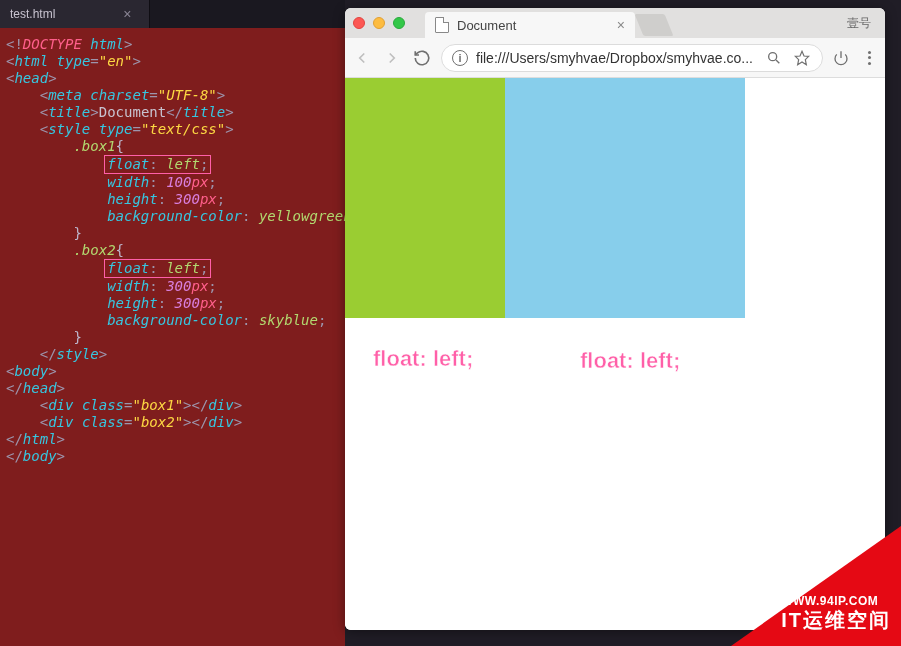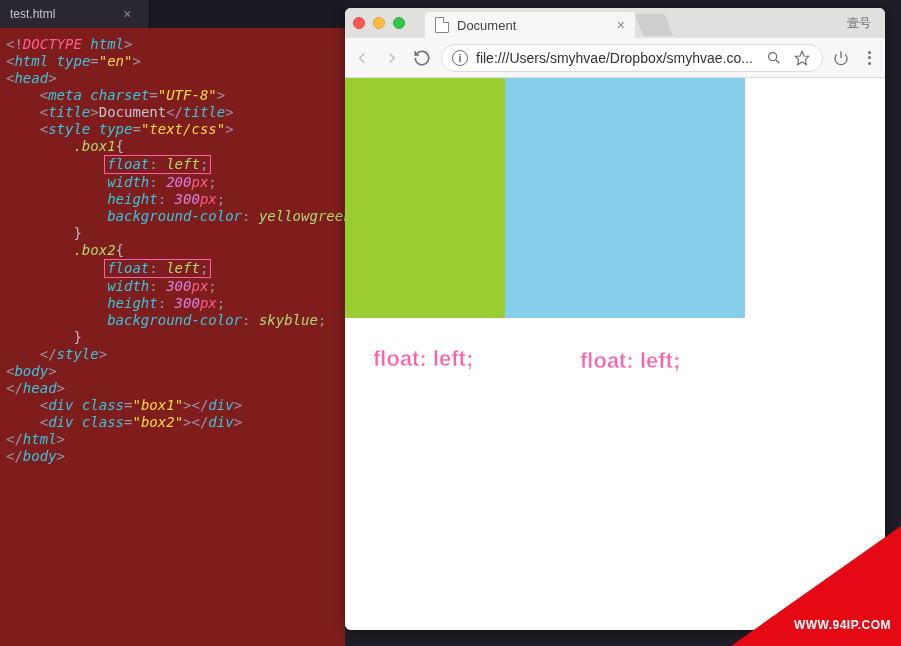--- a/index.html
+++ b/index.html
@@ -342,21 +342,21 @@
 
   <div class="code-area">
 <div class="code-line"><span class="c-punct">&lt;!</span><span class="c-doctype">DOCTYPE</span><span class="c-text"> </span><span class="c-attr">html</span><span class="c-punct">&gt;</span></div>
 <div class="code-line"><span class="c-punct">&lt;</span><span class="c-tag">html</span><span class="c-text"> </span><span class="c-attr">type</span><span class="c-eq">=</span><span class="c-str">"en"</span><span class="c-punct">&gt;</span></div>
 <div class="code-line"><span class="c-punct">&lt;</span><span class="c-tag">head</span><span class="c-punct">&gt;</span></div>
 <div class="code-line">    <span class="c-punct">&lt;</span><span class="c-tag">meta</span><span class="c-text"> </span><span class="c-attr">charset</span><span class="c-eq">=</span><span class="c-str">"UTF-8"</span><span class="c-punct">&gt;</span></div>
 <div class="code-line">    <span class="c-punct">&lt;</span><span class="c-tag">title</span><span class="c-punct">&gt;</span><span class="c-text">Document</span><span class="c-punct">&lt;/</span><span class="c-tag">title</span><span class="c-punct">&gt;</span></div>
 <div class="code-line">    <span class="c-punct">&lt;</span><span class="c-tag">style</span><span class="c-text"> </span><span class="c-attr">type</span><span class="c-eq">=</span><span class="c-str">"text/css"</span><span class="c-punct">&gt;</span></div>
 <div class="code-line">        <span class="c-sel">.box1</span><span class="c-brace">{</span></div>
 <div class="code-line">            <span class="highlight-box"><span class="c-prop">float</span><span class="c-colon">: </span><span class="c-val">left</span><span class="c-semi">;</span></span></div>
-<div class="code-line">            <span class="c-prop">width</span><span class="c-colon">: </span><span class="c-num">200</span><span class="c-unit">px</span><span class="c-semi">;</span></div>
+<div class="code-line">            <span class="c-prop">width</span><span class="c-colon">: </span><span class="c-num">100</span><span class="c-unit">px</span><span class="c-semi">;</span></div>
 <div class="code-line">            <span class="c-prop">height</span><span class="c-colon">: </span><span class="c-num">300</span><span class="c-unit">px</span><span class="c-semi">;</span></div>
 <div class="code-line">            <span class="c-prop">background-color</span><span class="c-colon">: </span><span class="c-val">yellowgreen</span><span class="c-semi">;</span></div>
 <div class="code-line">        <span class="c-brace">}</span></div>
 <div class="code-line">        <span class="c-sel">.box2</span><span class="c-brace">{</span></div>
 <div class="code-line">            <span class="highlight-box"><span class="c-prop">float</span><span class="c-colon">: </span><span class="c-val">left</span><span class="c-semi">;</span></span></div>
 <div class="code-line">            <span class="c-prop">width</span><span class="c-colon">: </span><span class="c-num">300</span><span class="c-unit">px</span><span class="c-semi">;</span></div>
 <div class="code-line">            <span class="c-prop">height</span><span class="c-colon">: </span><span class="c-num">300</span><span class="c-unit">px</span><span class="c-semi">;</span></div>
 <div class="code-line">            <span class="c-prop">background-color</span><span class="c-colon">: </span><span class="c-val">skyblue</span><span class="c-semi">;</span></div>
 <div class="code-line">        <span class="c-brace">}</span></div>
 <div class="code-line">    <span class="c-punct">&lt;/</span><span class="c-tag">style</span><span class="c-punct">&gt;</span></div>
@@ -436,13 +436,14 @@
     <div class="box1-render"></div>
     <div class="box2-render"></div>
     <div class="float-label label1">float: left;</div>
     <div class="float-label label2">float: left;</div>
   </div>
 </div>
 
 <div class="watermark-triangle"></div>
 <div class="wm-text">
   <div class="wm-url">WWW.94IP.COM</div>
+  <div class="wm-brand">IT运维空间</div>
 </div>
 
 </body></html>

